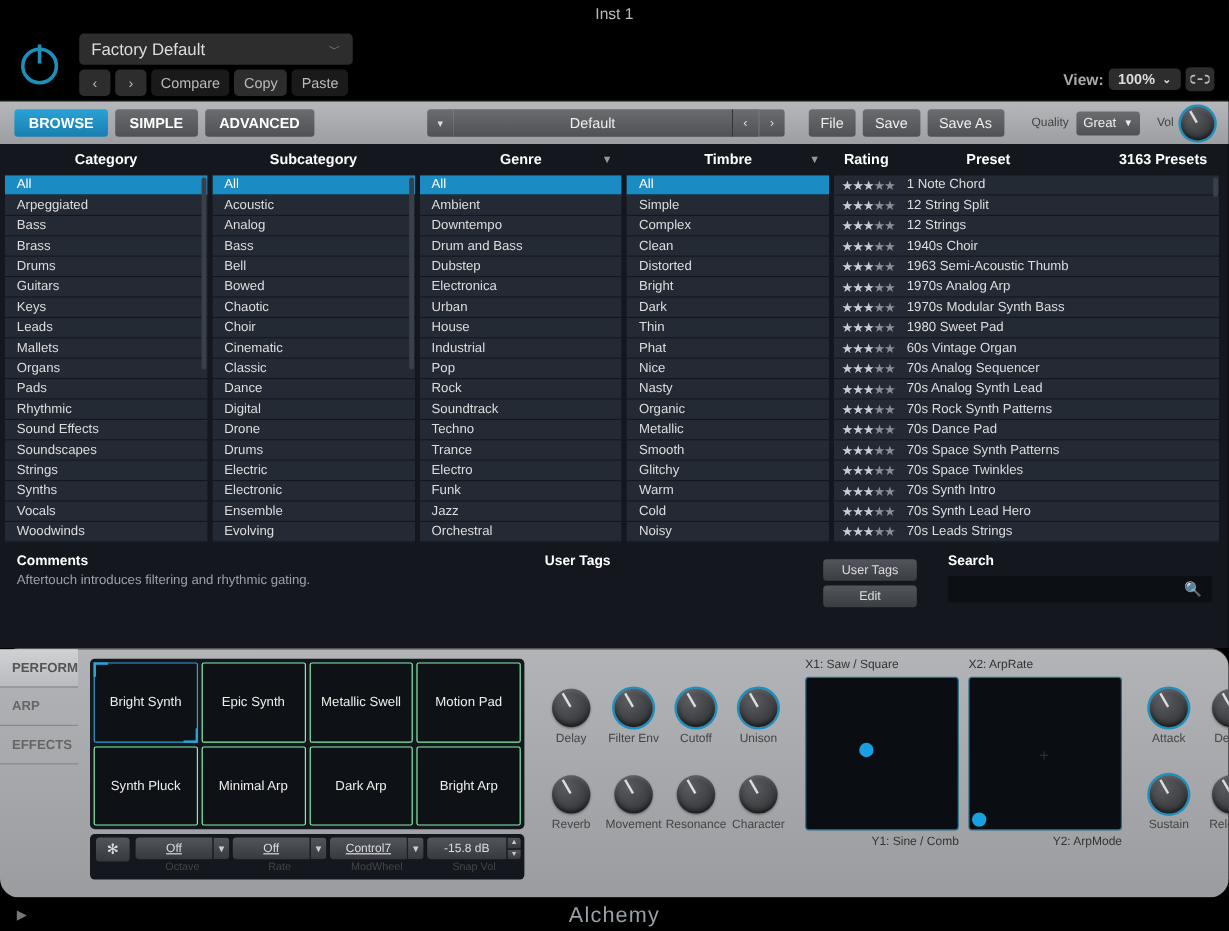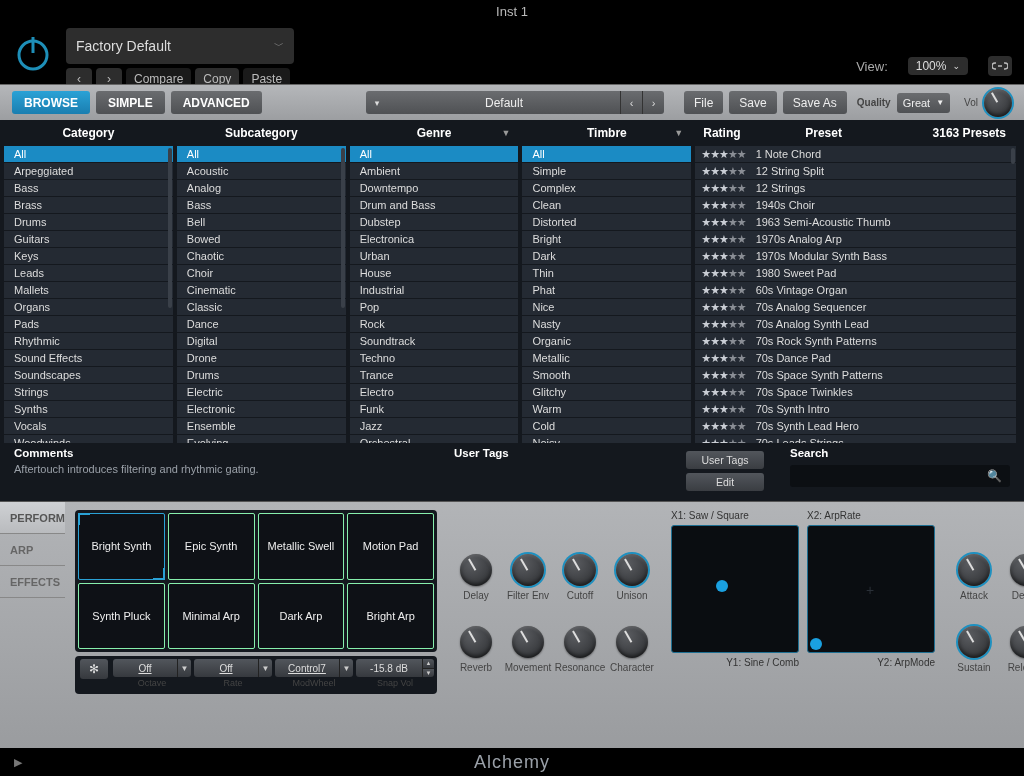--- a/index.html
+++ b/index.html
@@ -5,43 +5,43 @@
   * { box-sizing: border-box; margin: 0; padding: 0; font-family: "Helvetica Neue", Helvetica, Arial, sans-serif; }
   body { background: #000; width: 1024px; height: 776px; overflow: hidden; font-size: 12px; color: #ccc; }
   .window { width: 1024px; height: 776px; background: #000; border-radius: 12px; display:flex; flex-direction:column; }
 
   
   .titlebar { height: 22px; display:flex; align-items:center; justify-content:center; color:#bbb; font-size:13px;}
   .header { height: 62px; background:#000; display:flex; align-items:flex-start; padding: 6px 12px 0 8px; gap:8px;}
   .power { width:50px; height:50px; display:flex; align-items:center; justify-content:center; }
   .power svg { width:40px; height:40px; stroke:#1e8fb8; stroke-width:3; fill:none; }
   .hdr-main { flex:1; display:flex; flex-direction:column; gap:4px;}
-  .preset-dd { display:flex; align-items:center; background:#2d2d2d; border-radius:4px; height:36px; width:228px; padding:3px 10px; color:#ddd; font-size:14px; justify-content:space-between;}
+  .preset-dd { display:flex; align-items:center; background:#2d2d2d; border-radius:4px; height:26px; width:228px; padding:3px 10px; color:#ddd; font-size:14px; justify-content:space-between;}
   .preset-dd .chev { color:#888; font-size:10px;}
   .hdr-row2 { display:flex; gap:4px; align-items:center;}
   .sq-btn { background:#2d2d2d; height:22px; min-width:26px; border-radius:4px; display:flex; align-items:center; justify-content:center; color:#bbb; font-size:12px; padding:0 8px;}
   .sq-btn.dark { background:#1a1a1a;}
-  .hdr-right { display:flex; align-items:center; gap:20px; margin-top:28px;}
+  .hdr-right { display:flex; align-items:center; gap:4px; margin-top:28px;font-weight:bold;}
   .hdr-right .lbl { color:#aaa; font-size:13px;}
   .pct-btn { background:#2d2d2d; padding:2px 8px; border-radius:4px; display:flex; align-items:center; gap:6px; color:#ddd;}
   .link-icon { width:24px; height:20px; background:#2d2d2d; border-radius:4px; display:flex; align-items:center; justify-content:center;}
 
   
   .toolbar { background: linear-gradient(#b5b7ba,#9c9ea1); height:36px; display:flex; align-items:center; padding:0 12px; gap:6px; border-top:1px solid #666;}
   .tab-btn { height:23px; padding:0 12px; font-size:12px; font-weight:600; border-radius:3px; display:flex; align-items:center; background:linear-gradient(#6a6c6f,#4f5154); color:#fff;}
   .tab-btn.active { background:linear-gradient(#2aa2d6,#1a7eb0); }
   .toolbar .spacer { flex:1;}
   .preset-nav { display:flex; align-items:center; gap:0;}
   .preset-nav .dd-sm { width:22px; height:23px; background:linear-gradient(#6a6c6f,#4f5154); border-radius:3px 0 0 3px; display:flex; align-items:center; justify-content:center; color:#ddd; font-size:9px;}
   .preset-nav .name { width:232px; height:23px; background:linear-gradient(#6a6c6f,#4f5154); display:flex; align-items:center; justify-content:center; color:#eee; font-size:12px;}
   .preset-nav .arrow { width:22px; height:23px; background:linear-gradient(#6a6c6f,#4f5154); display:flex; align-items:center; justify-content:center; color:#ddd; font-size:11px;}
   .preset-nav .arrow.l{border-left:1px solid #333;}
   .preset-nav .arrow.r{border-radius:0 3px 3px 0; border-left:1px solid #333;}
   .file-btn { height:23px; padding:0 10px; background:linear-gradient(#6a6c6f,#4f5154); border-radius:3px; color:#eee; display:flex; align-items:center; font-size:12px;}
-  .qual-lbl { font-size:10px; color:#444; margin-left:4px;font-weight:bold;}
+  .qual-lbl { font-size:10px; color:#444; margin-left:17px;}
   .qual-dd { height:20px; background:linear-gradient(#6a6c6f,#4f5154); border-radius:3px; padding:0 6px; display:flex; align-items:center; gap:6px; color:#eee; font-size:11px;}
   .vol-lbl { font-size:10px; color:#444; margin-left:8px;}
   .vol-knob { width:28px; height:28px; }
 
   .knob { border-radius:50%; background: radial-gradient(circle at 35% 30%, #5a5c60, #2a2c2f); box-shadow: inset 0 2px 3px rgba(255,255,255,.15), inset 0 -2px 4px rgba(0,0,0,.6), 0 1px 2px rgba(0,0,0,.4); position:relative;}
   .knob::after { content:''; position:absolute; width:2px; height:40%; background:#ddd; left:calc(50% - 1px); top:8%; transform-origin: 50% 110%; transform: rotate(-30deg);}
   .knob.ring { box-shadow: 0 0 0 2px #1e90c0, inset 0 2px 3px rgba(255,255,255,.15), inset 0 -2px 4px rgba(0,0,0,.6);}
 
   
   .browser { flex:1; background:#14181e; display:flex; flex-direction:column; overflow:hidden;}
@@ -65,21 +65,21 @@
   .meta-block .t { color:#fff; font-size:11.5px; font-weight:600;}
   .meta-block .d { color:#9aa0a8; font-size:11px;}
   .meta-mid { flex:1;}
   .meta-tags { width:150px;}
   .meta-btns { display:flex; flex-direction:column; gap:4px; align-items:center; width:110px; padding-top:4px;}
   .meta-btns .mb { width:78px; height:18px; background:linear-gradient(#52565c,#3a3d42); border-radius:3px; color:#ddd; font-size:10.5px; display:flex; align-items:center; justify-content:center;}
   .meta-search { width:220px;}
   .search-box { height:22px; background:#0c0f13; border-radius:3px; margin-top:2px; display:flex; align-items:center; justify-content:flex-end; padding:0 8px; color:#aaa;}
 
   
-  .perform { height:247px; background:linear-gradient(#b2b4b7,#9a9c9f); display:flex; border-top:1px solid #555;}
+  .perform { height:208px; background:linear-gradient(#b2b4b7,#9a9c9f); display:flex; border-top:1px solid #555;border-radius:16px;}
   .perf-tabs { width:74px; display:flex; flex-direction:column;}
   .perf-tab { height:32px; display:flex; align-items:center; padding-left:10px; font-size:11px; font-weight:600; color:#666; border-bottom:1px solid #888;}
   .perf-tab.active { background:linear-gradient(#cfd1d4,#b9bbbe); color:#555;}
   .perf-main { flex:1; display:flex; padding:8px 10px; gap:14px;}
 
   .pad-section { width:362px; display:flex; flex-direction:column; gap:4px;}
   .pads { display:grid; grid-template-columns:repeat(4,1fr); grid-template-rows:1fr 1fr; gap:3px; height:142px; background:#14181e; padding:3px; border-radius:4px;}
   .pad { background:#0e1116; color:#eee; font-size:11px; display:flex; align-items:center; justify-content:center; border:1px solid #86efac; border-radius:2px; text-align:center; padding:4px;}
   .pad.sel { border:1px solid #2aa2d6; position:relative;}
   .pad.sel::before, .pad.sel::after { content:''; position:absolute; width:10px; height:10px; border:2px solid #2aa2d6;}

